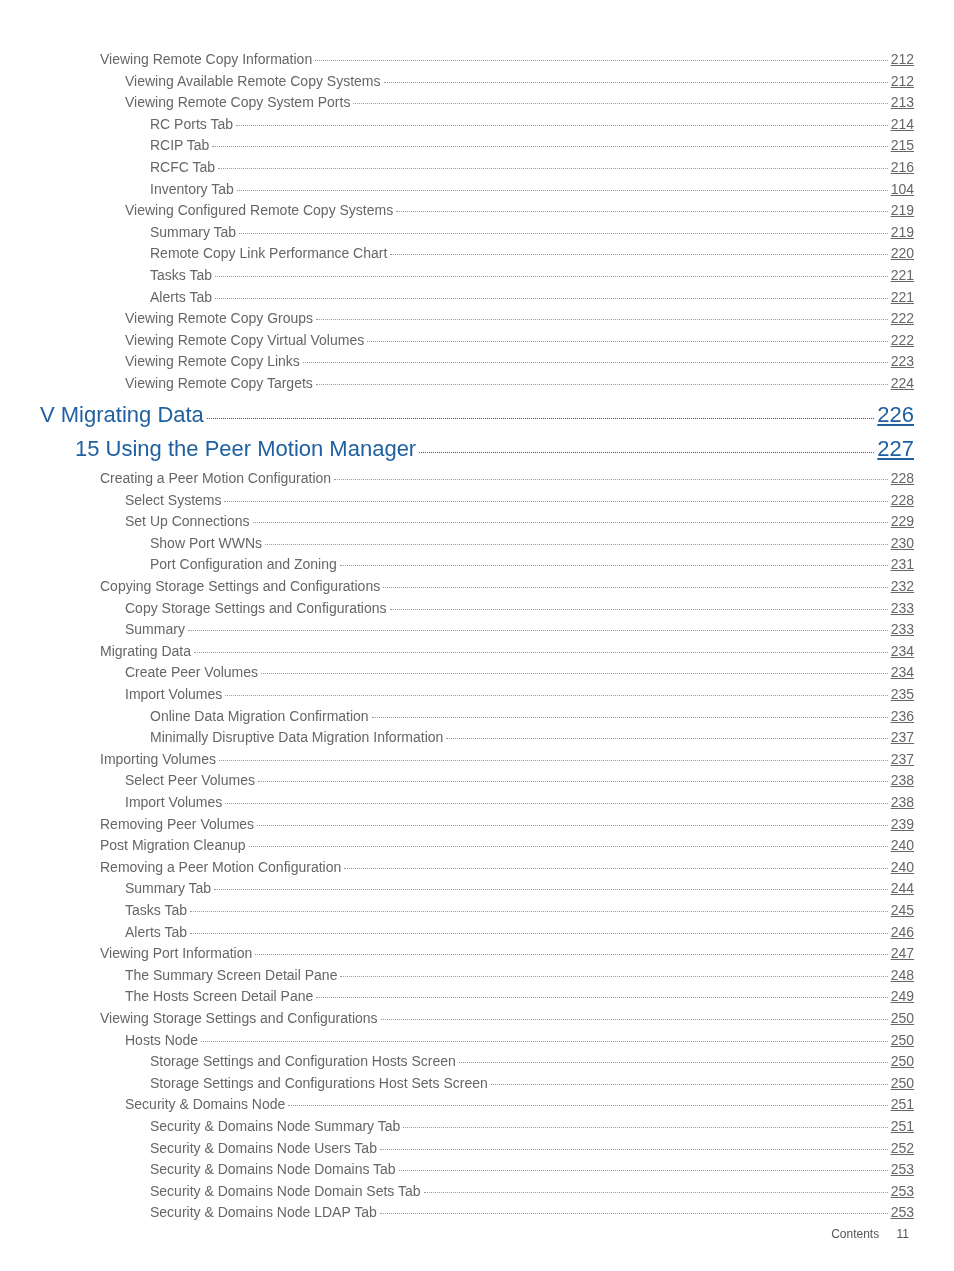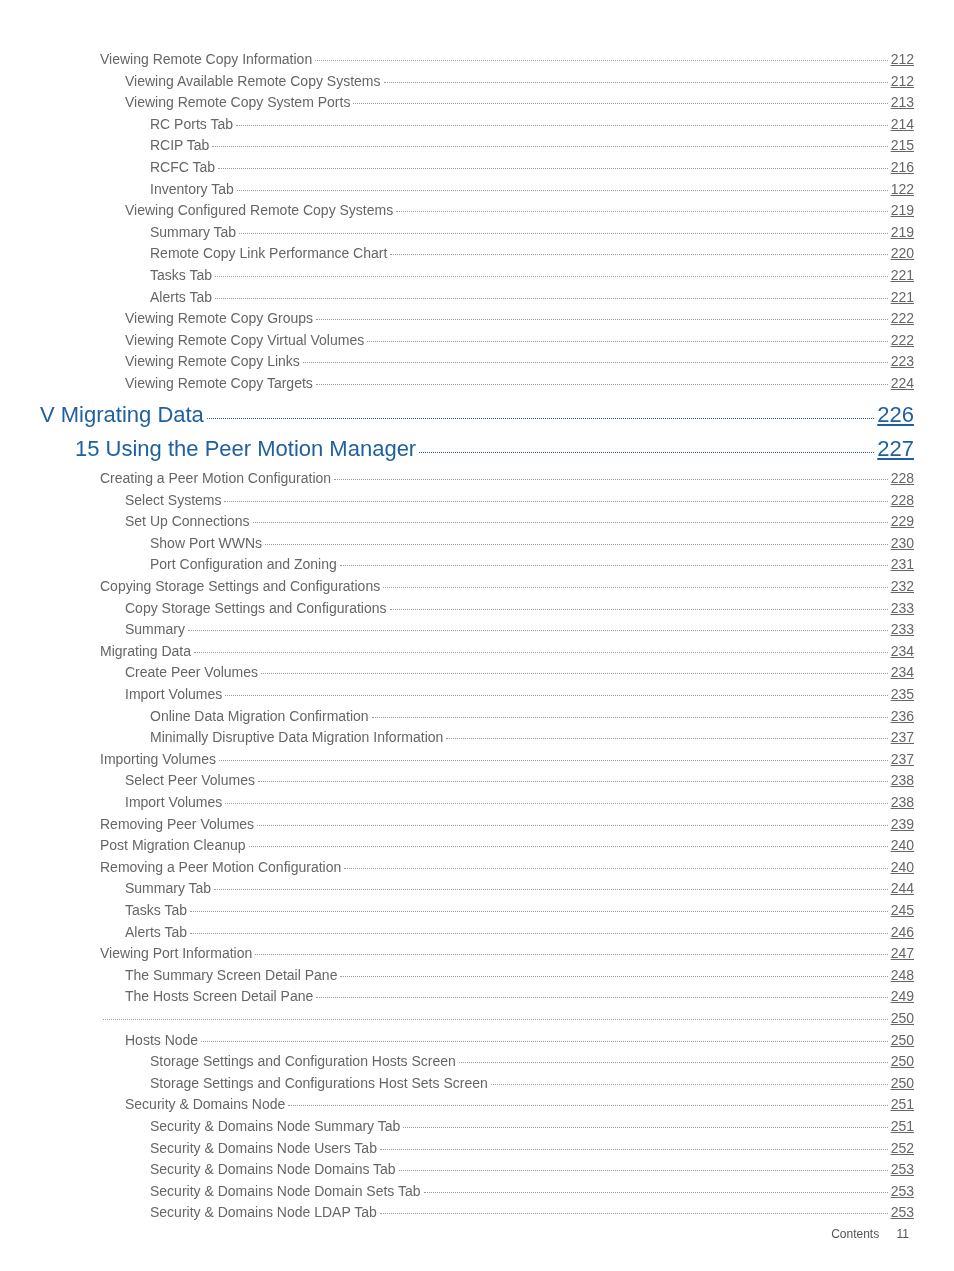--- a/index.html
+++ b/index.html
@@ -112,21 +112,21 @@
       <span class="toc-page">215</span>
     </div>
     <div class="toc-row indent-2">
       <span class="toc-title">RCFC Tab</span>
       <span class="toc-dots"></span>
       <span class="toc-page">216</span>
     </div>
     <div class="toc-row indent-2">
       <span class="toc-title">Inventory Tab</span>
       <span class="toc-dots"></span>
-      <span class="toc-page">122</span>
+      <span class="toc-page">104</span>
     </div>
     <div class="toc-row indent-1">
       <span class="toc-title">Viewing Configured Remote Copy Systems</span>
       <span class="toc-dots"></span>
       <span class="toc-page">219</span>
     </div>
     <div class="toc-row indent-2">
       <span class="toc-title">Summary Tab</span>
       <span class="toc-dots"></span>
       <span class="toc-page">219</span>
@@ -295,20 +295,21 @@
       <span class="toc-title">The Summary Screen Detail Pane</span>
       <span class="toc-dots"></span>
       <span class="toc-page">248</span>
     </div>
     <div class="toc-row indent-1">
       <span class="toc-title">The Hosts Screen Detail Pane</span>
       <span class="toc-dots"></span>
       <span class="toc-page">249</span>
     </div>
     <div class="toc-row indent-0">
+      <span class="toc-title">Viewing Storage Settings and Configurations</span>
       <span class="toc-dots"></span>
       <span class="toc-page">250</span>
     </div>
     <div class="toc-row indent-1">
       <span class="toc-title">Hosts Node</span>
       <span class="toc-dots"></span>
       <span class="toc-page">250</span>
     </div>
     <div class="toc-row indent-2">
       <span class="toc-title">Storage Settings and Configuration Hosts Screen</span>

